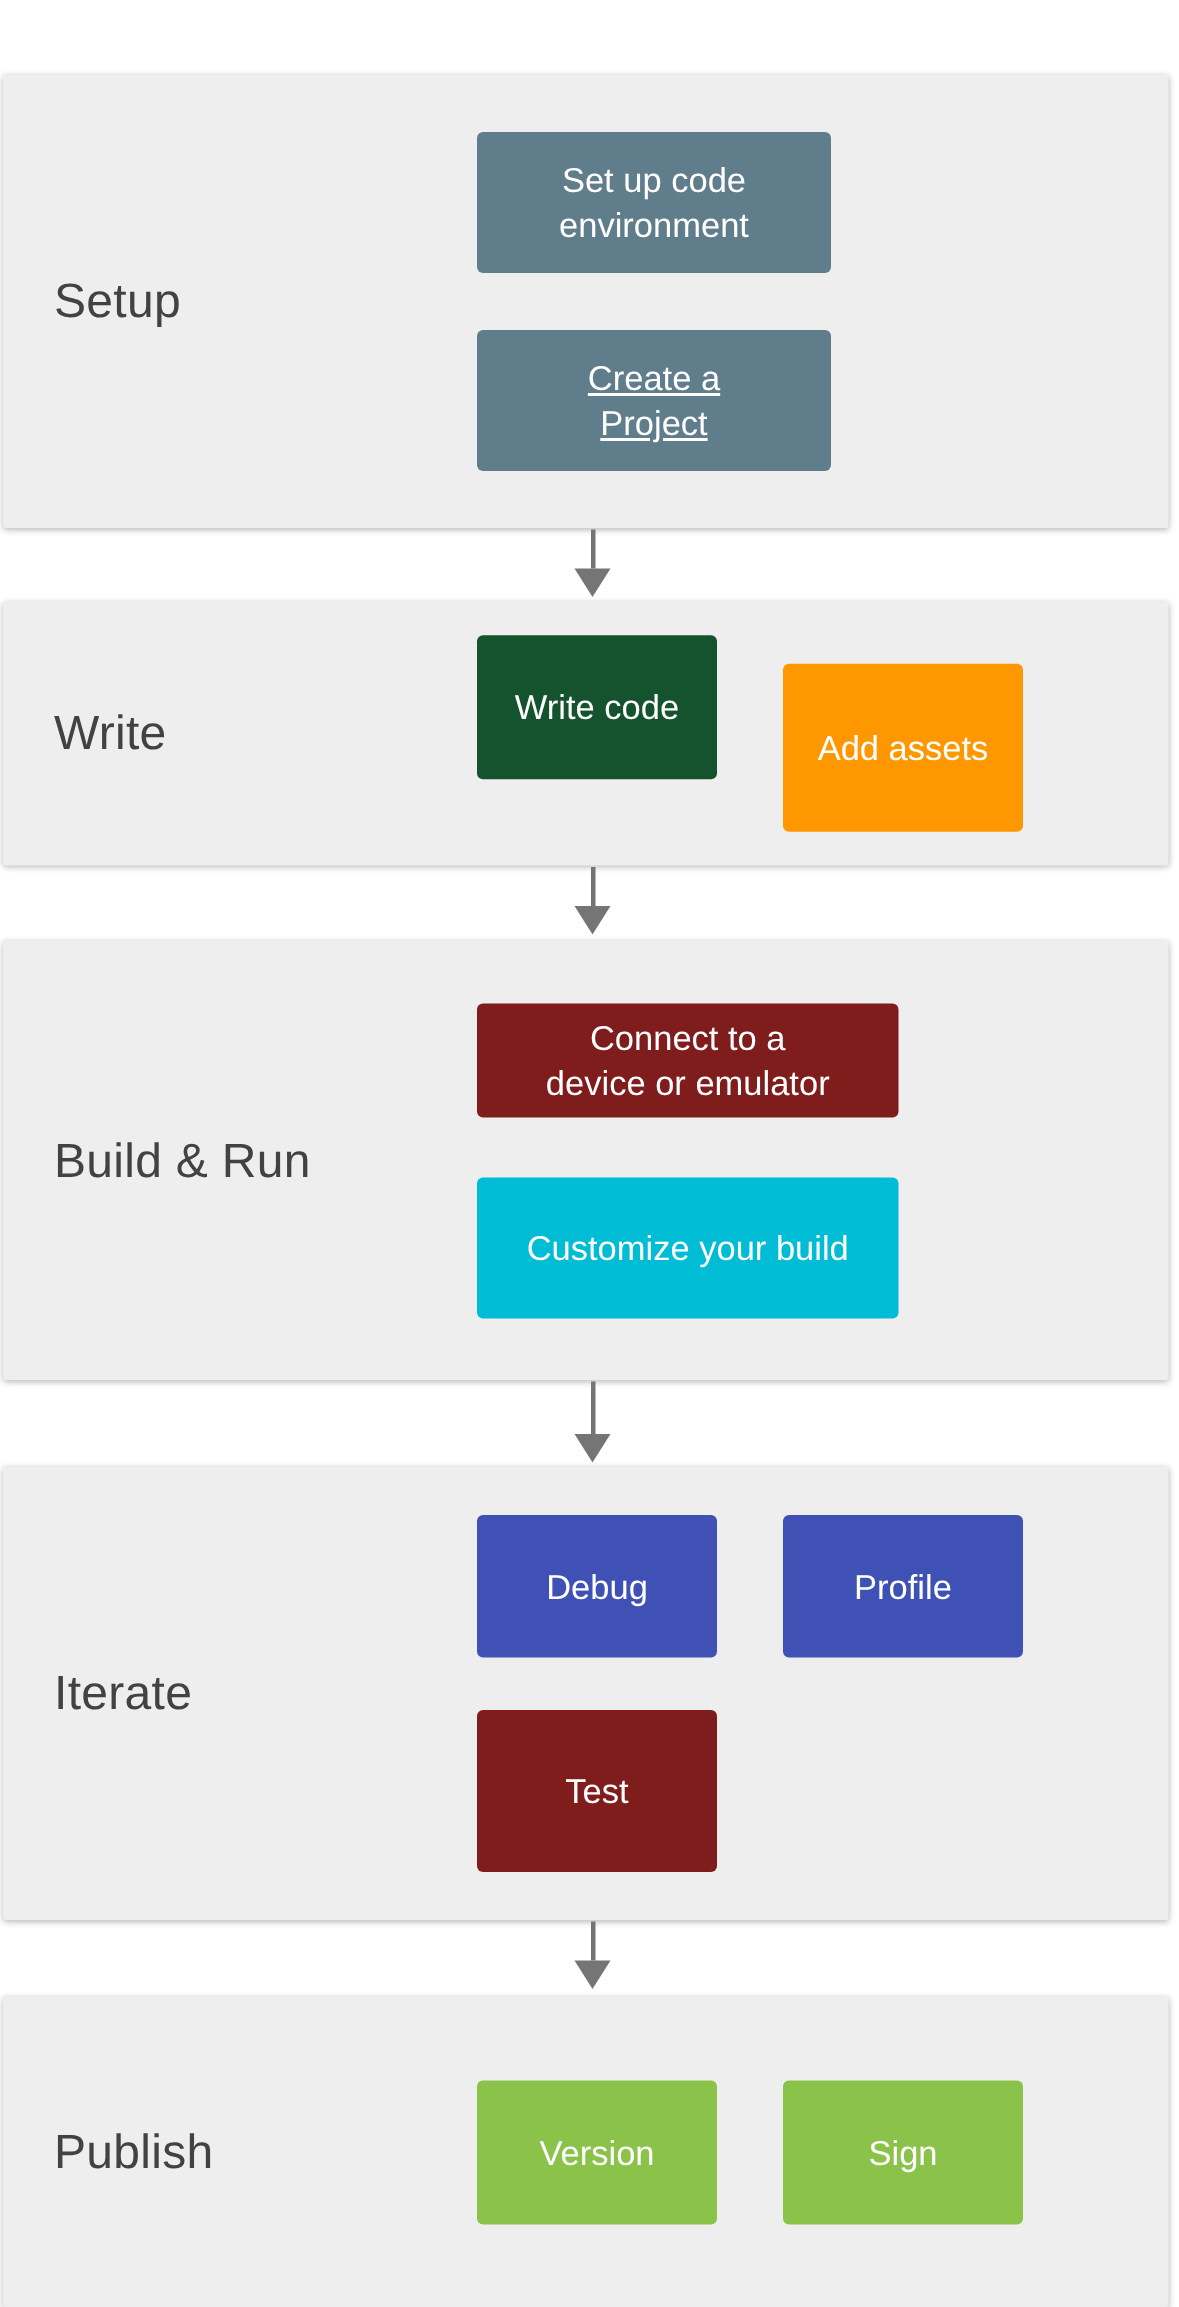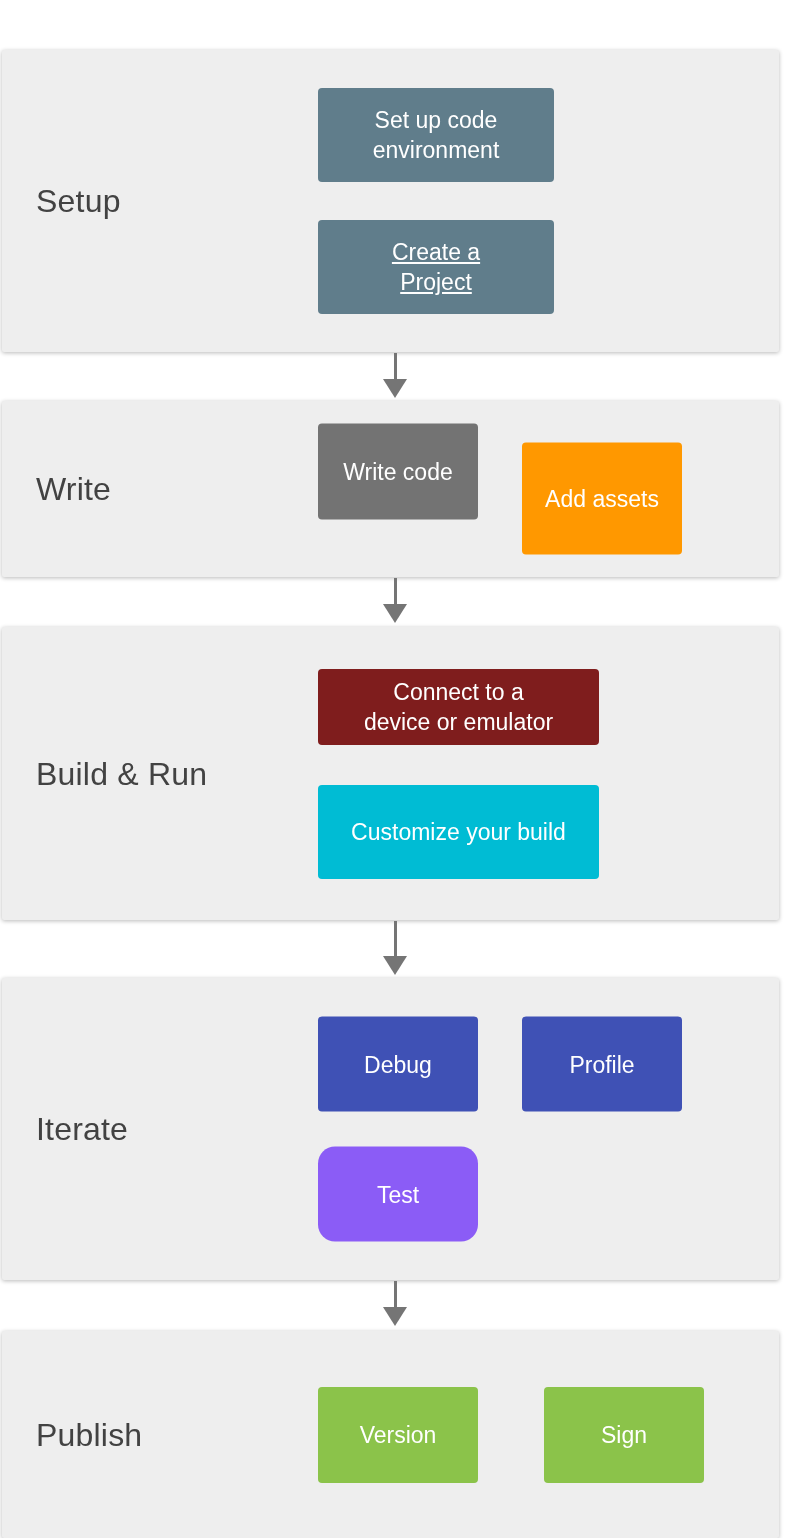--- a/index.html
+++ b/index.html
@@ -84,21 +84,21 @@
   </div>
 
   <div class="arrow" style="left:383px; top:353px;">
     <div class="arrow-shaft" style="height:26px;"></div>
     <div class="arrow-head"></div>
   </div>
 
   <div class="panel" style="top:401px; height:176px;">
     <div class="section-label">Write</div>
     <div class="content row" style="gap:44px;">
-      <a class="btn" style="width: 160px; height: 96px; background-color: #737373;">Write code</a>
+      <a class="btn" style="width: 160px; height: 96px; background-color: #14532d;">Write code</a>
       <a class="btn" style="width: 160px; height: 112px; background-color: rgb(255, 152, 0); margin-top: 19px;">Add assets</a>
     </div>
   </div>
 
   <div class="arrow" style="left:383px; top:578px;">
     <div class="arrow-shaft" style="height:26px;"></div>
     <div class="arrow-head"></div>
   </div>
 
   <div class="panel" style="top:627px; height:293px;">
@@ -113,30 +113,30 @@
   <div class="arrow" style="left:383px; top:921px;">
     <div class="arrow-shaft" style="height:35px;"></div>
     <div class="arrow-head"></div>
   </div>
 
   <div class="panel" style="top:978px; height:302px;">
     <div class="section-label">Iterate</div>
     <div class="content" style="display:grid; grid-template-columns:160px 160px; gap:35px 44px;">
       <a class="btn" style="width: 160px; height: 95px; background-color: rgb(63, 81, 181);">Debug</a>
       <a class="btn" style="width: 160px; height: 95px; background-color: rgb(63, 81, 181);">Profile</a>
-      <a class="btn" style="width: 160px; height: 95px; background-color: #8b5cf6; border-radius: 17px;">Test</a>
+      <a class="btn" style="width: 160px; height: 108px; background-color: #7f1d1d;">Test</a>
     </div>
   </div>
 
   <div class="arrow" style="left:383px; top:1281px;">
     <div class="arrow-shaft" style="height:26px;"></div>
     <div class="arrow-head"></div>
   </div>
 
   <div class="panel" style="top:1331px; height:207px;">
     <div class="section-label">Publish</div>
-    <div class="content row" style="gap:66px;">
+    <div class="content row" style="gap:44px;">
       <a class="btn" style="width: 160px; height: 96px; background-color: rgb(139, 195, 74);">Version</a>
       <a class="btn" style="width: 160px; height: 96px; background-color: rgb(139, 195, 74);">Sign</a>
     </div>
   </div>
 
 </div>
 
 </body></html>

